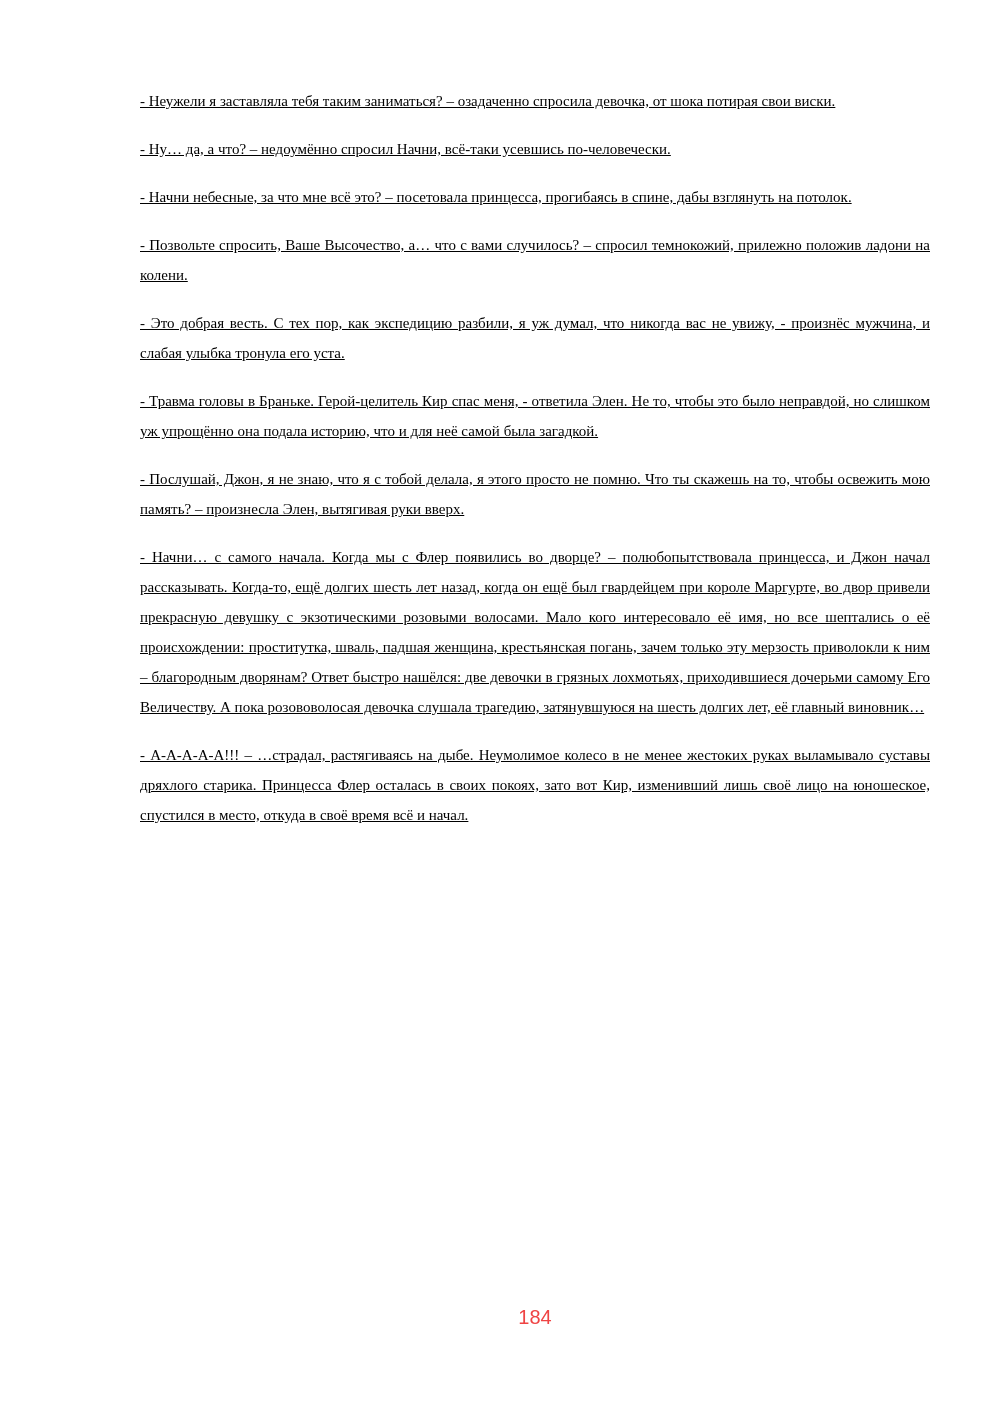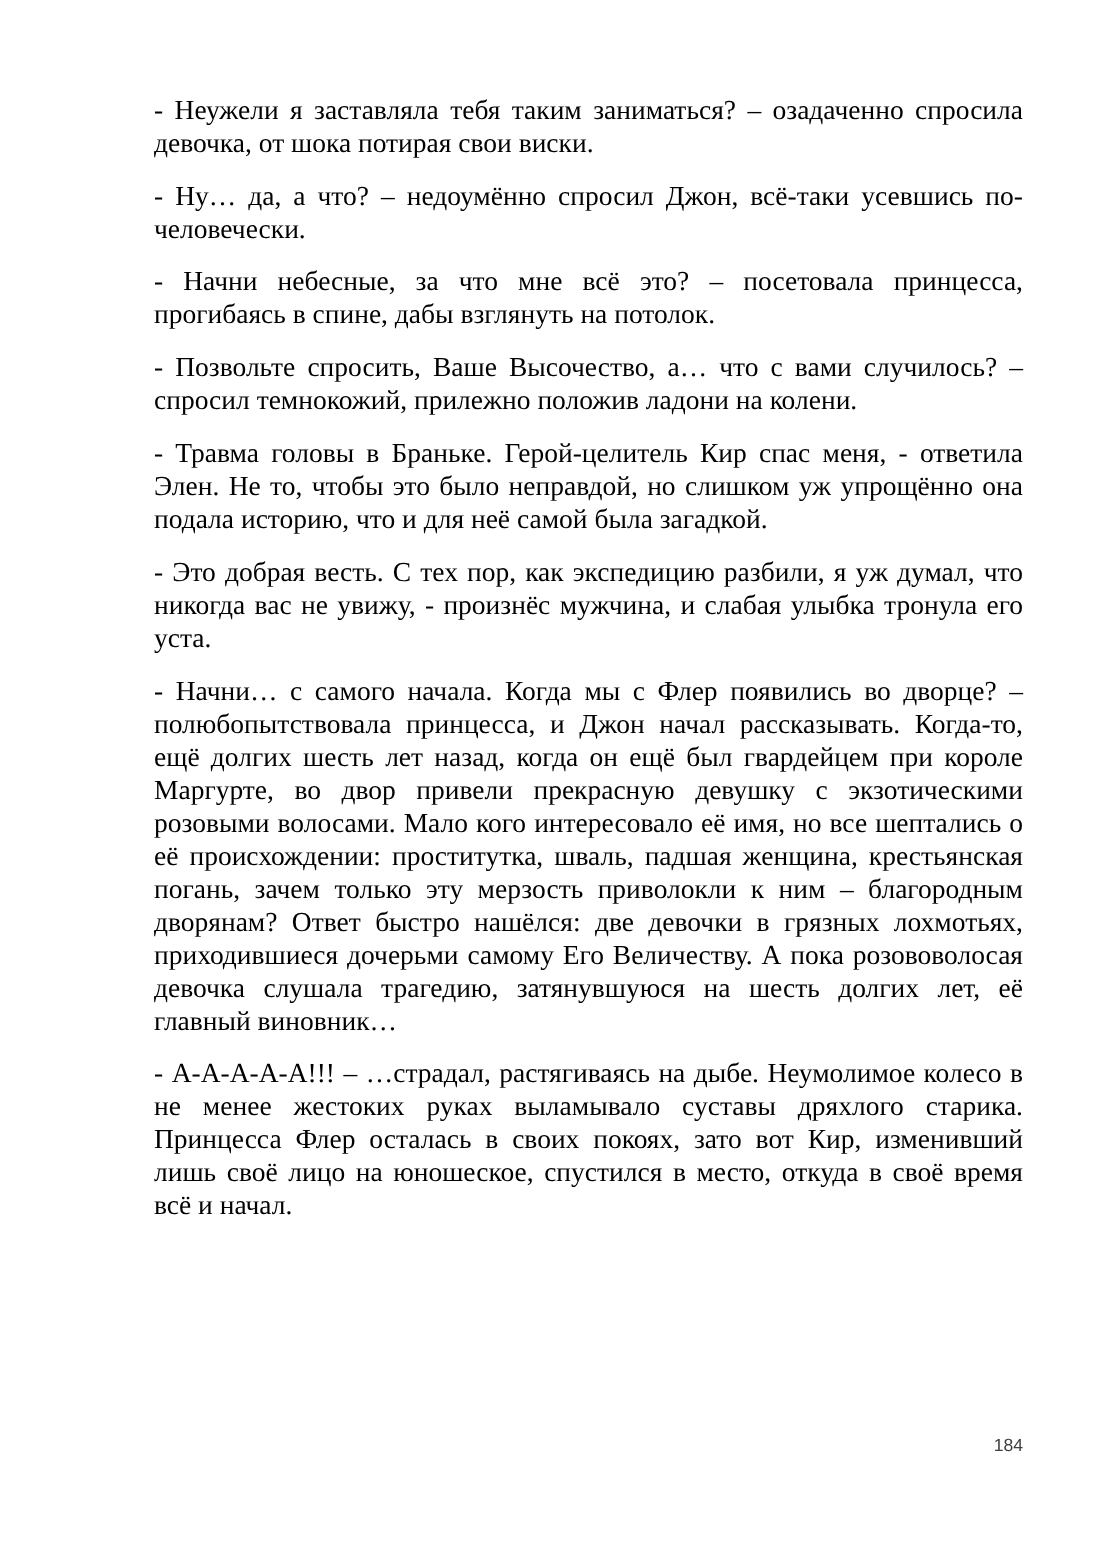--- a/index.html
+++ b/index.html
@@ -16,45 +16,47 @@
   }
   .text-body {
     position: absolute;
     left: 140px;
     top: 86px;
     width: 790px;
   }
   .text-body p {
     margin: 0 0 18px 0;
     font-family: "Liberation Serif", "DejaVu Serif", serif;
-    font-size: 25px;
+    font-size: 15px;
     line-height: 30px;
     color: #000000;
     text-align: justify;
     text-align-last: left;
+    text-decoration: underline;
   }
   .page-number {
     position: absolute;
     left: 140px;
     top: 1306px;
     width: 790px;
-    text-align: right;
+    text-align: center;
     font-family: "Liberation Sans", "DejaVu Sans", sans-serif;
-    font-size: 16px;
-    color: #404040;
+    font-size: 20px;
+    color: #ef4444;
   }
 </style>
 </head>
 <body>
 
 <div class="page">
   <div class="text-body">
       <p>- Неужели я заставляла тебя таким заниматься? – озадаченно спросила девочка, от шока потирая свои виски.</p>
-      <p>- Ну… да, а что? – недоумённо спросил Джон, всё-таки усевшись по-человечески.</p>
+      <p>- Ну… да, а что? – недоумённо спросил Начни, всё-таки усевшись по-человечески.</p>
       <p>- Начни небесные, за что мне всё это? – посетовала принцесса, прогибаясь в спине, дабы взглянуть на потолок.</p>
       <p>- Позвольте спросить, Ваше Высочество, а… что с вами случилось? – спросил темнокожий, прилежно положив ладони на колени.</p>
+      <p>- Это добрая весть. С тех пор, как экспедицию разбили, я уж думал, что никогда вас не увижу, - произнёс мужчина, и слабая улыбка тронула его уста.</p>
       <p>- Травма головы в Браньке. Герой-целитель Кир спас меня, - ответила Элен. Не то, чтобы это было неправдой, но слишком уж упрощённо она подала историю, что и для неё самой была загадкой.</p>
-      <p>- Это добрая весть. С тех пор, как экспедицию разбили, я уж думал, что никогда вас не увижу, - произнёс мужчина, и слабая улыбка тронула его уста.</p>
+      <p>- Послушай, Джон, я не знаю, что я с тобой делала, я этого просто не помню. Что ты скажешь на то, чтобы освежить мою память? – произнесла Элен, вытягивая руки вверх.</p>
       <p>- Начни… с самого начала. Когда мы с Флер появились во дворце? – полюбопытствовала принцесса, и Джон начал рассказывать. Когда-то, ещё долгих шесть лет назад, когда он ещё был гвардейцем при короле Маргурте, во двор привели прекрасную девушку с экзотическими розовыми волосами. Мало кого интересовало её имя, но все шептались о её происхождении: проститутка, шваль, падшая женщина, крестьянская погань, зачем только эту мерзость приволокли к ним – благородным дворянам? Ответ быстро нашёлся: две девочки в грязных лохмотьях, приходившиеся дочерьми самому Его Величеству. А пока розововолосая девочка слушала трагедию, затянувшуюся на шесть долгих лет, её главный виновник…</p>
       <p>- А-А-А-А-А!!! – …страдал, растягиваясь на дыбе. Неумолимое колесо в не менее жестоких руках выламывало суставы дряхлого старика. Принцесса Флер осталась в своих покоях, зато вот Кир, изменивший лишь своё лицо на юношеское, спустился в место, откуда в своё время всё и начал.</p>
     </div>
   <div class="page-number">184</div>
 </div>
 
 </body></html>

